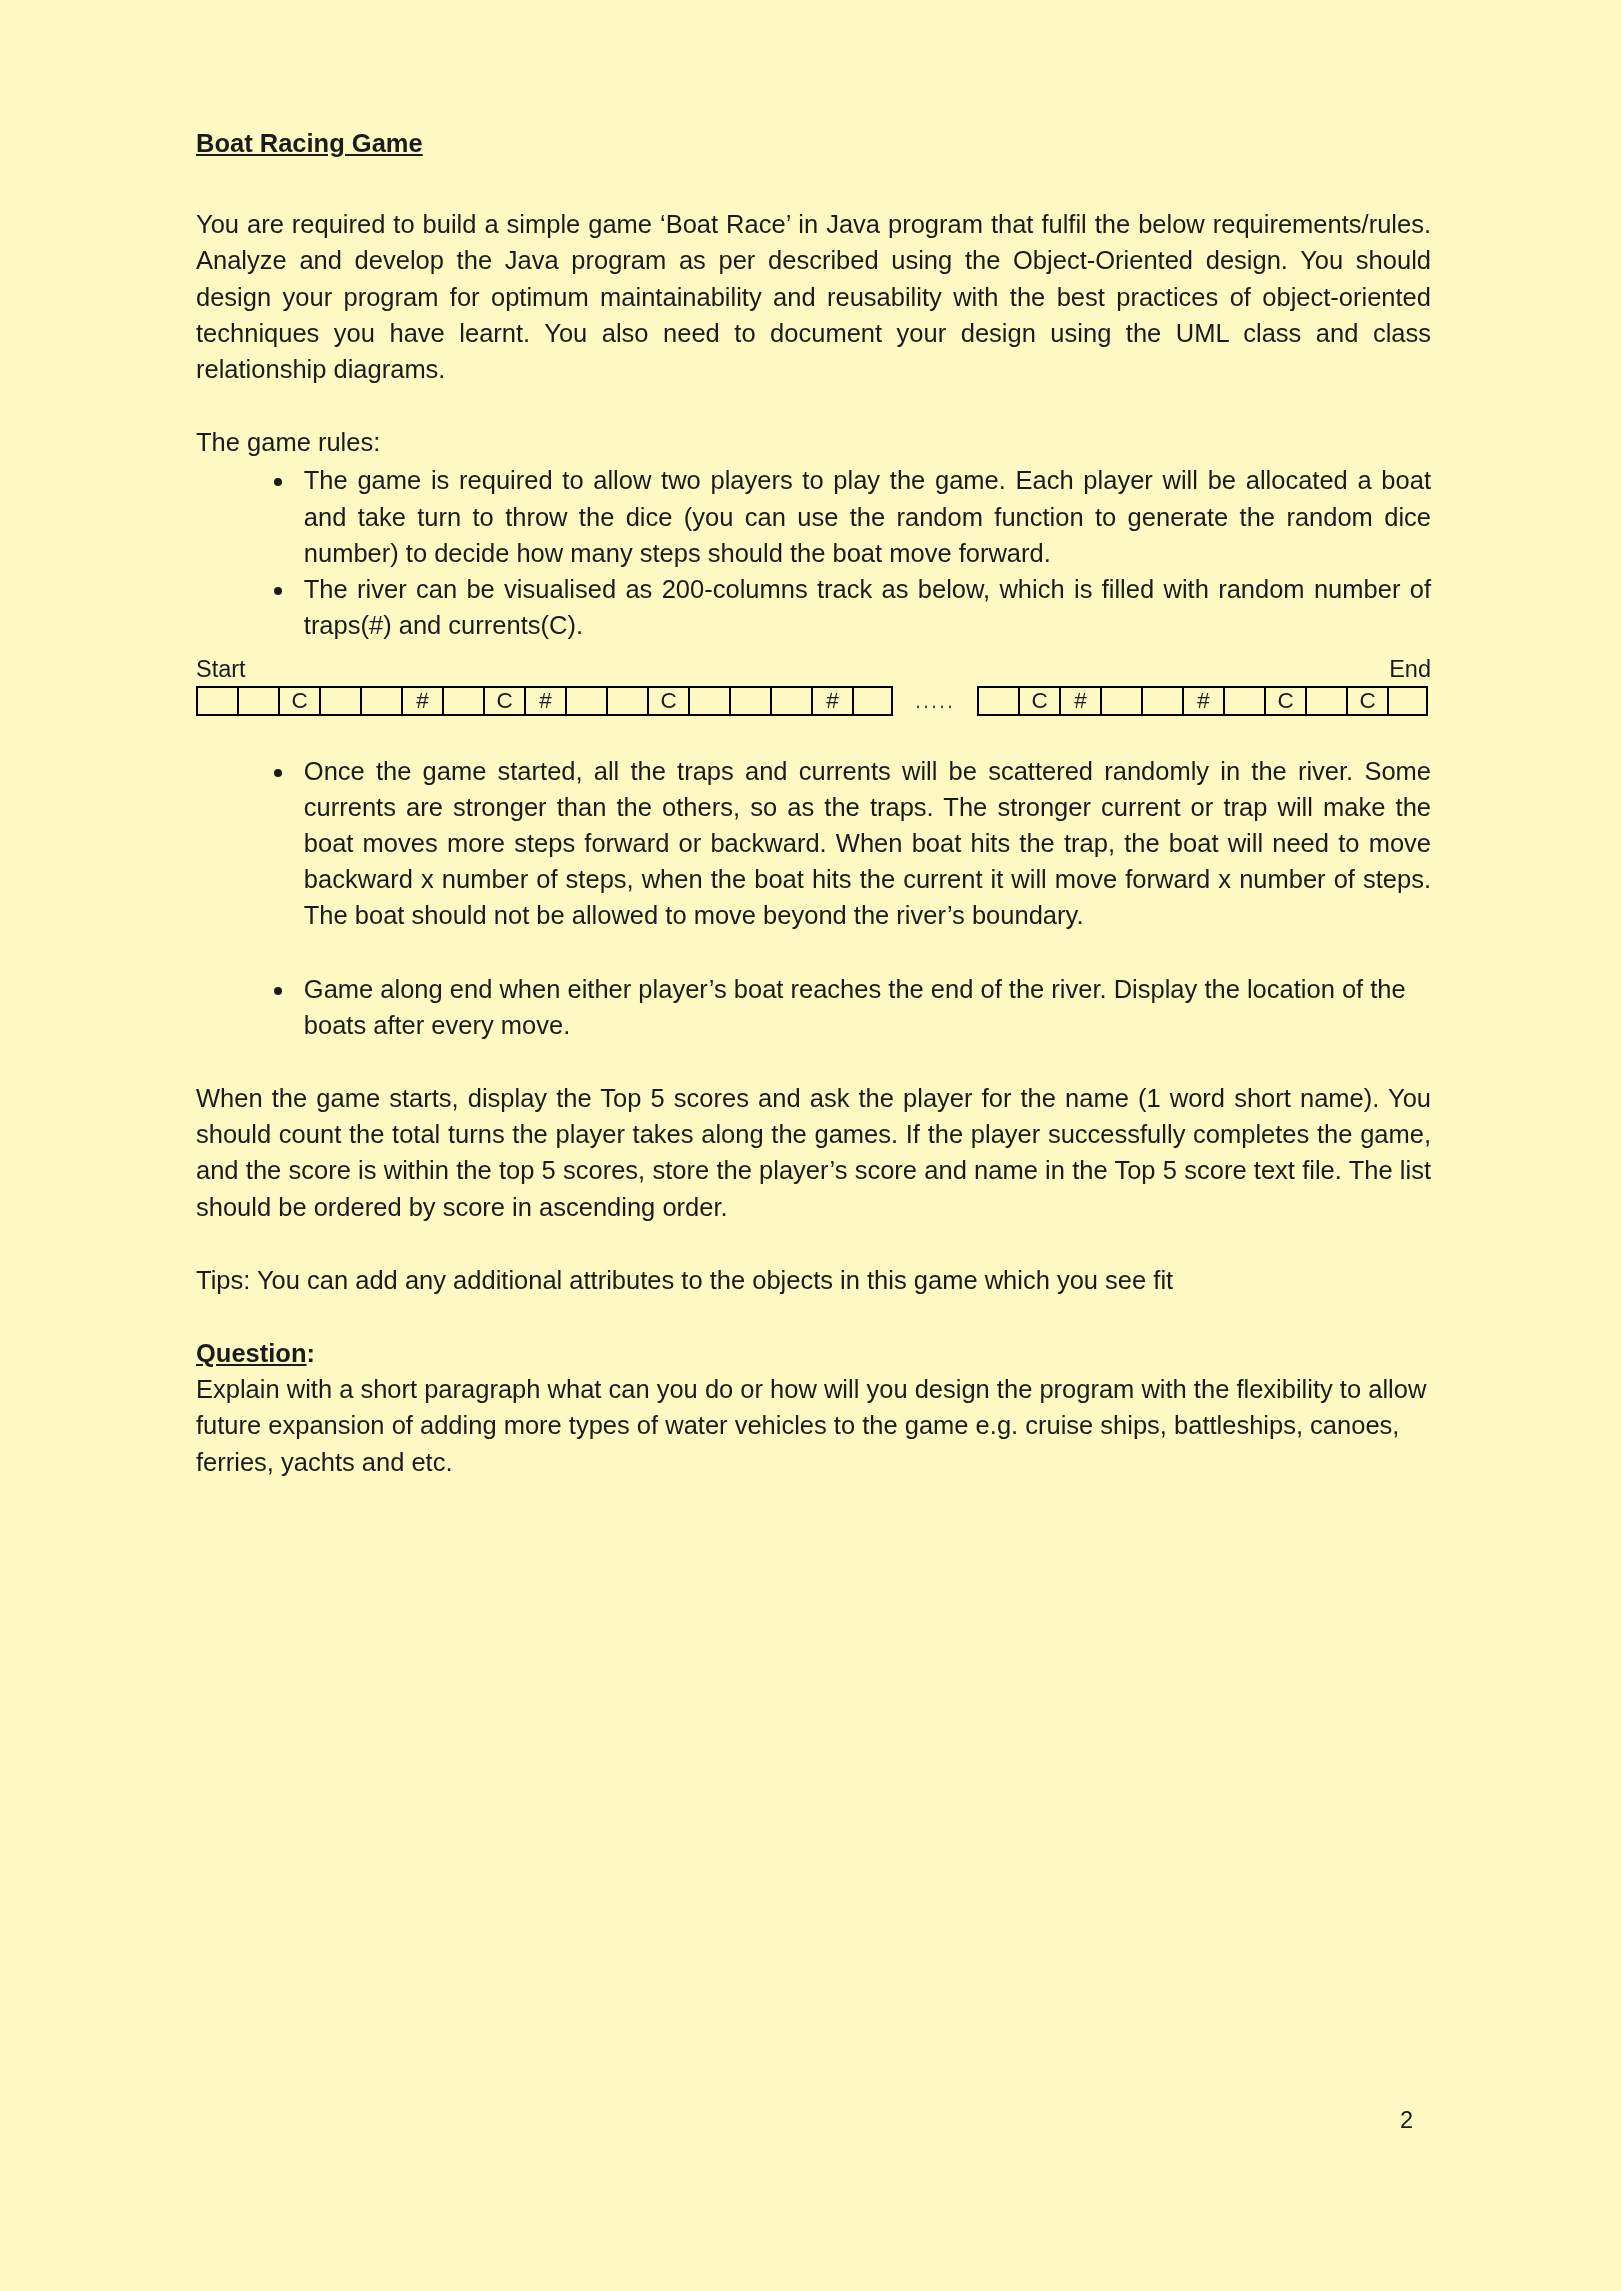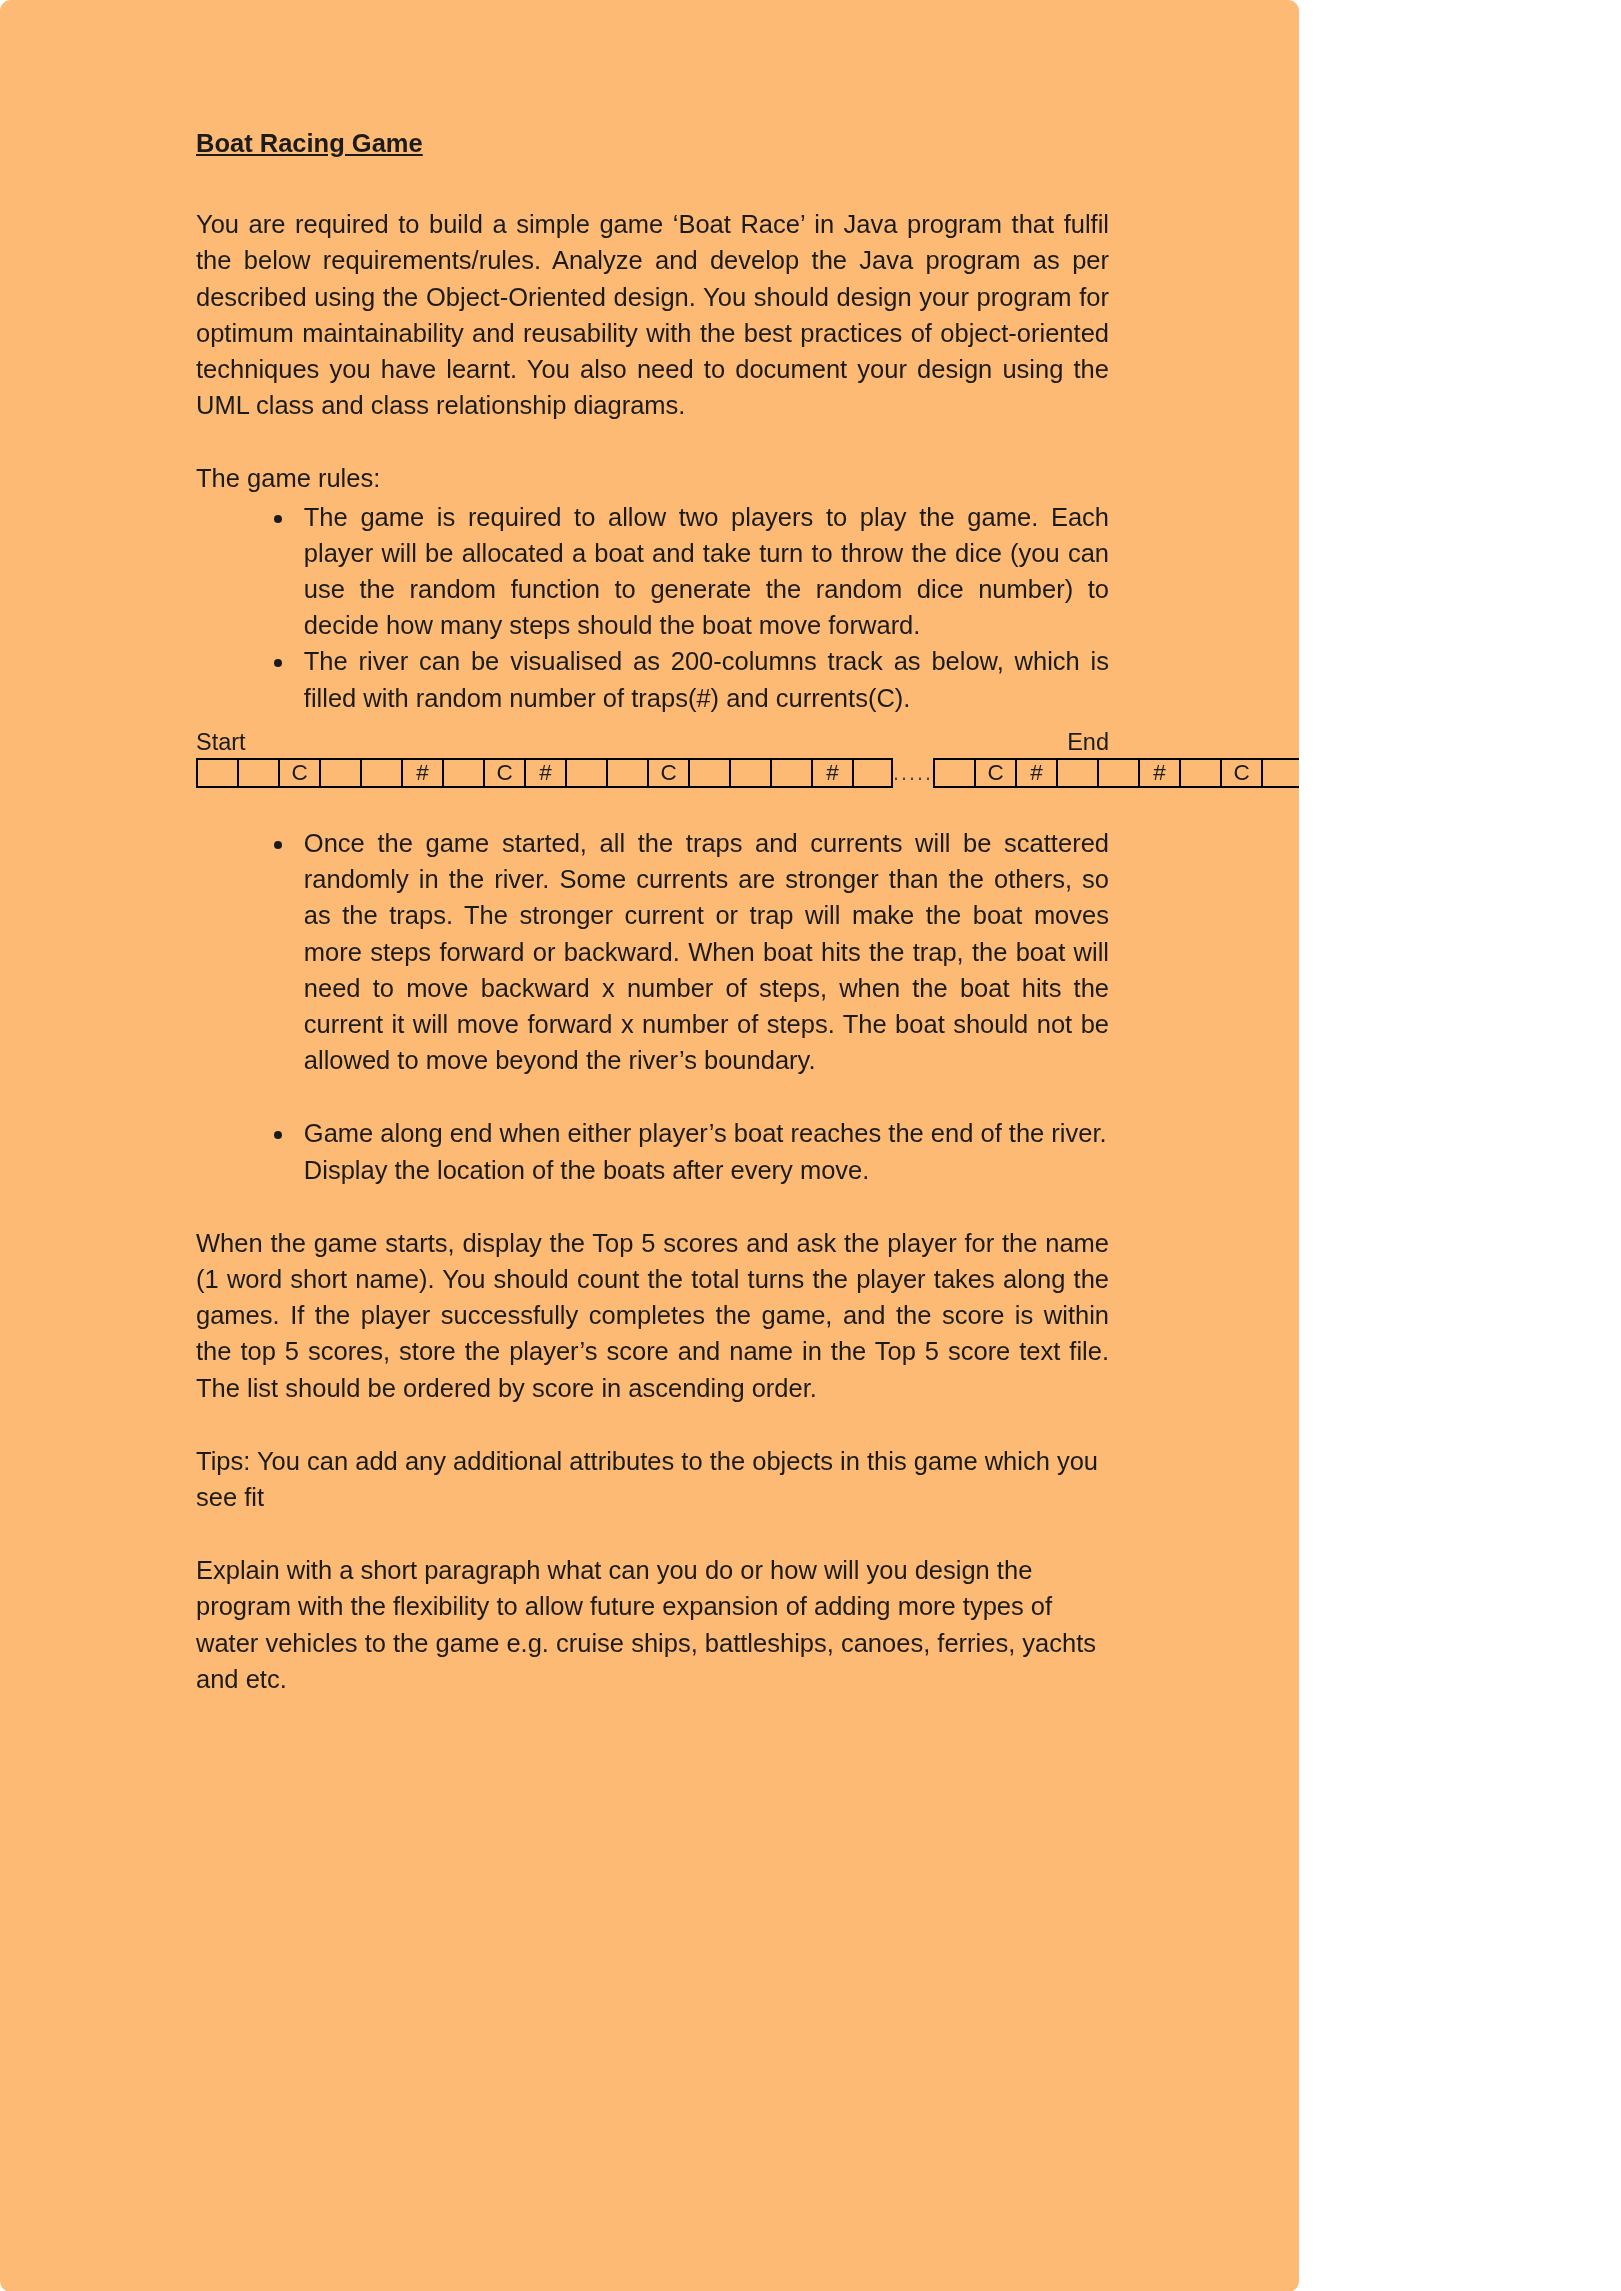--- a/index.html
+++ b/index.html
@@ -1,25 +1,24 @@
 <!DOCTYPE html>
 <html><head>
 <meta charset="utf-8">
 <style>
   * { box-sizing: border-box; }
   html, body { margin: 0; padding: 0; background: #ffffff; }
   .page {
     position: relative;
-    width: 1299px;
+    width: 1621px;
     height: 2292px;
-    background: #fdba74;
+    background: #fef9c3;
     font-family: "Liberation Sans", "DejaVu Sans", sans-serif;
     color: #1b1b1b;
     overflow: hidden;
-    border-radius: 11px;
   }
   .content {
     padding: 125px 190px 0 196px;
     font-size: 25.5px;
     line-height: 1.42;
   }
   .heading {
     font-size: 25.5px;
     font-weight: bold;
     text-decoration: underline;
@@ -145,20 +144,21 @@
 
     <ul class="bullets after-track">
       <li class="justify">Once the game started, all the traps and currents will be scattered randomly in the river. Some currents are stronger than the others, so as the traps.  The stronger current or trap will make the boat moves more steps forward or backward. When boat hits the trap, the boat will need to move backward x number of steps, when the boat hits the current it will move forward x number of steps. The boat should not be allowed to move beyond the river’s boundary.</li>
       <li class="gap">Game along end when either player’s boat reaches the end of the river. Display the location of the boats after every move.</li>
     </ul>
 
     <p class="para justify">When the game starts, display the Top 5 scores and ask the player for the name (1 word short name). You should count the total turns the player takes along the games. If the player successfully completes the game, and the score is within the top 5 scores, store the player’s score and name in the Top 5 score text file. The list should be ordered by score in ascending order.</p>
 
     <p class="para">Tips: You can add any additional attributes to the objects in this game which you see fit</p>
 
+    <p class="question-head"><span class="qlabel">Question</span><span class="qcolon">:</span></p>
 
     <p class="tight">Explain with a short paragraph what can you do or how will you design the program with the flexibility to allow future expansion of adding more types of water vehicles to the game e.g. cruise ships, battleships, canoes, ferries, yachts and etc.</p>
 
   </div>
 
   <div class="page-number">2</div>
 </div>
 
 
 </body></html>

